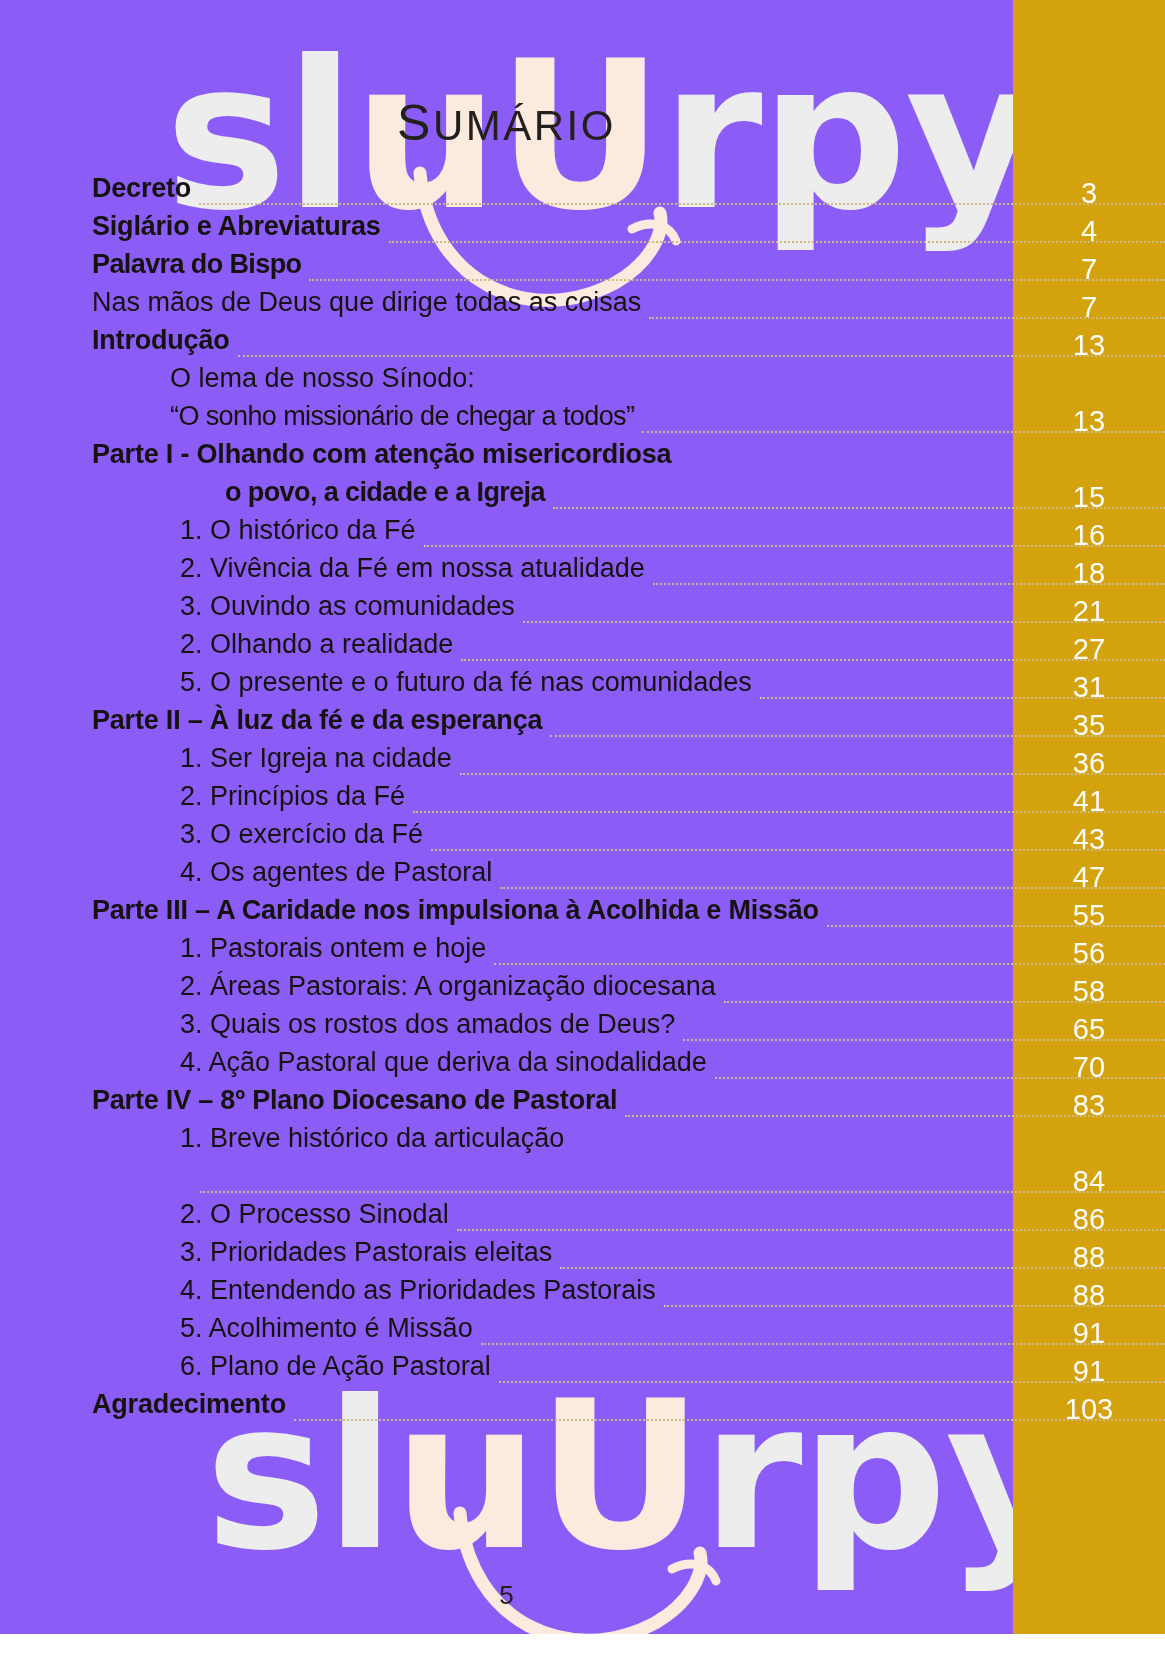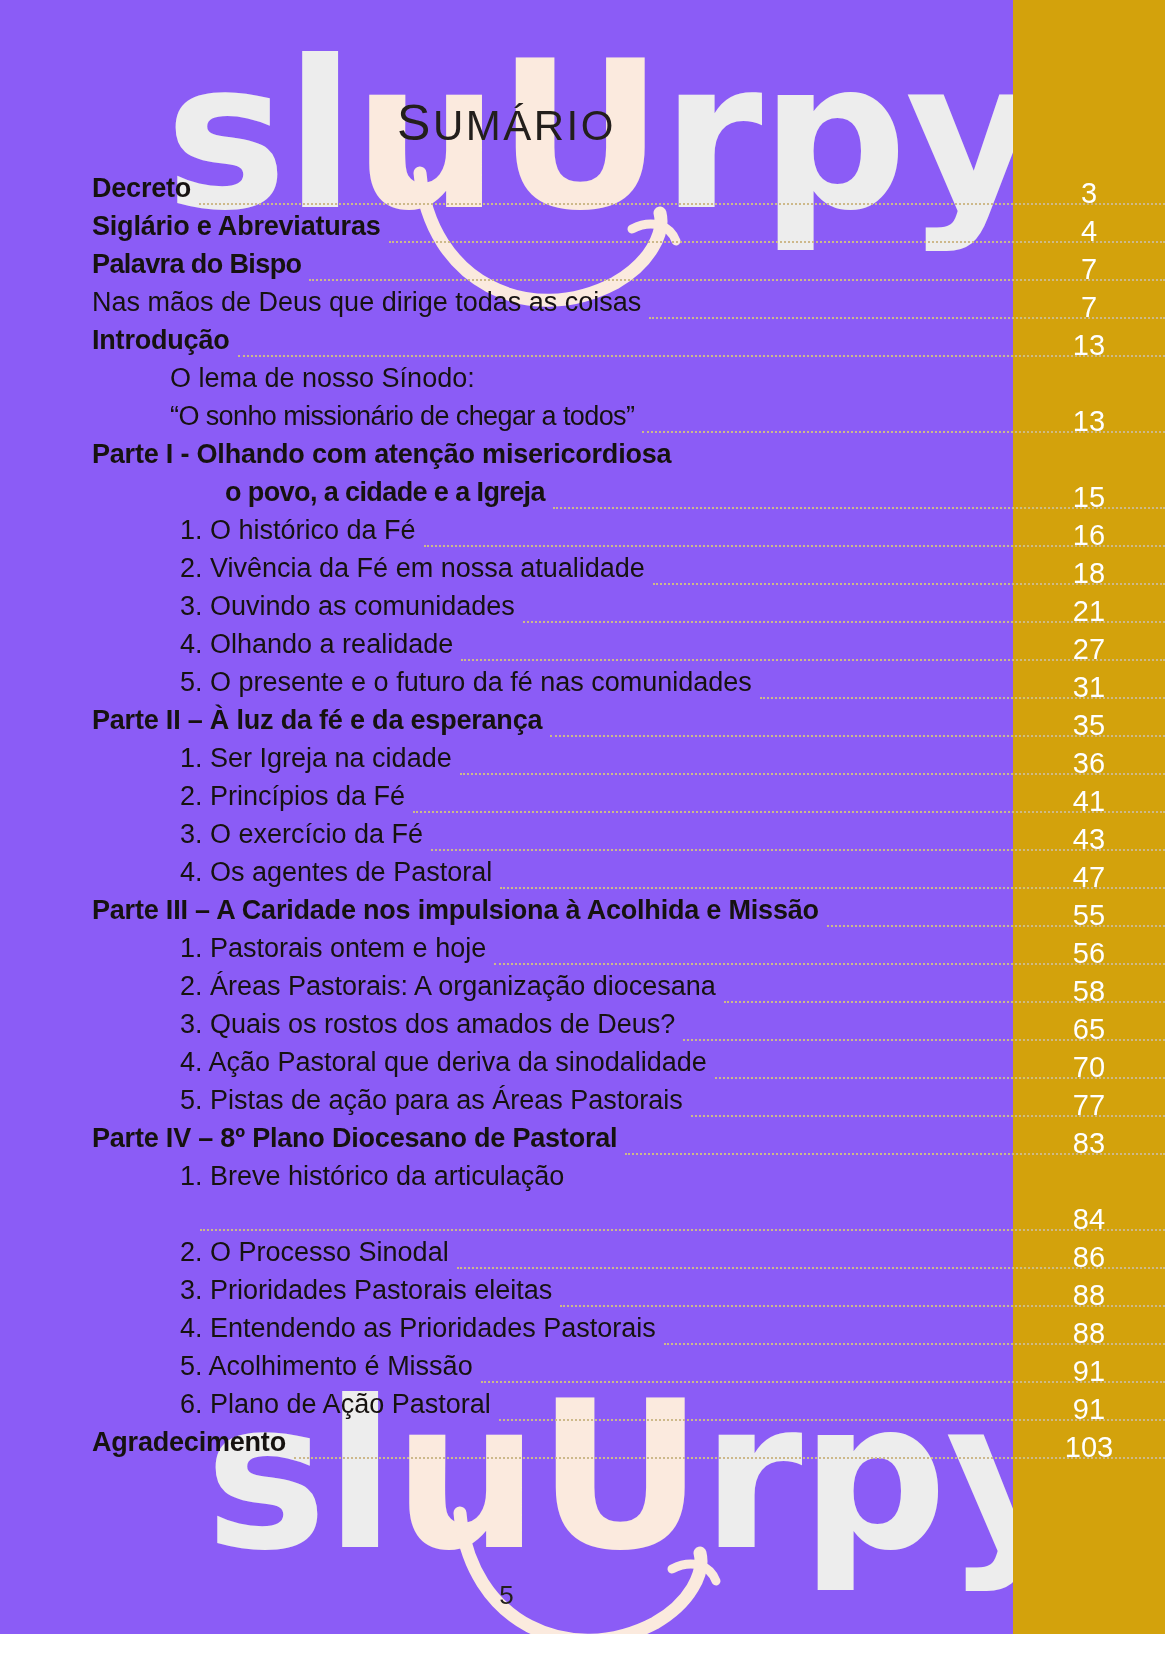--- a/index.html
+++ b/index.html
@@ -246,21 +246,21 @@
           <span class="label">2. Vivência da Fé em nossa atualidade</span>
           <span class="leader"></span>
           <span class="pageno">18</span>
         </div>
         <div class="row ind-2">
           <span class="label">3. Ouvindo as comunidades</span>
           <span class="leader"></span>
           <span class="pageno">21</span>
         </div>
         <div class="row ind-2">
-          <span class="label">4. Olhando a realidade</span>
+          <span class="label">2. Olhando a realidade</span>
           <span class="leader"></span>
           <span class="pageno">27</span>
         </div>
         <div class="row ind-2">
           <span class="label">5. O presente e o futuro da fé nas comunidades</span>
           <span class="leader"></span>
           <span class="pageno">31</span>
         </div>
         <div class="row ind-0 bold">
           <span class="label">Parte II – À luz da fé e da esperança</span>
@@ -304,25 +304,20 @@
         </div>
         <div class="row ind-2">
           <span class="label">3. Quais os rostos dos amados de Deus?</span>
           <span class="leader"></span>
           <span class="pageno">65</span>
         </div>
         <div class="row ind-2">
           <span class="label">4. Ação Pastoral que deriva da sinodalidade</span>
           <span class="leader"></span>
           <span class="pageno">70</span>
-        </div>
-        <div class="row ind-2">
-          <span class="label">5. Pistas de ação para as Áreas Pastorais</span>
-          <span class="leader"></span>
-          <span class="pageno">77</span>
         </div>
         <div class="row ind-0 bold">
           <span class="label">Parte IV – 8º Plano Diocesano de Pastoral</span>
           <span class="leader"></span>
           <span class="pageno">83</span>
         </div>
         <div class="row ind-2">
           <span class="label">1. Breve histórico da articulação</span>
           <span class="leader none"></span>
           <span class="pageno"></span>

